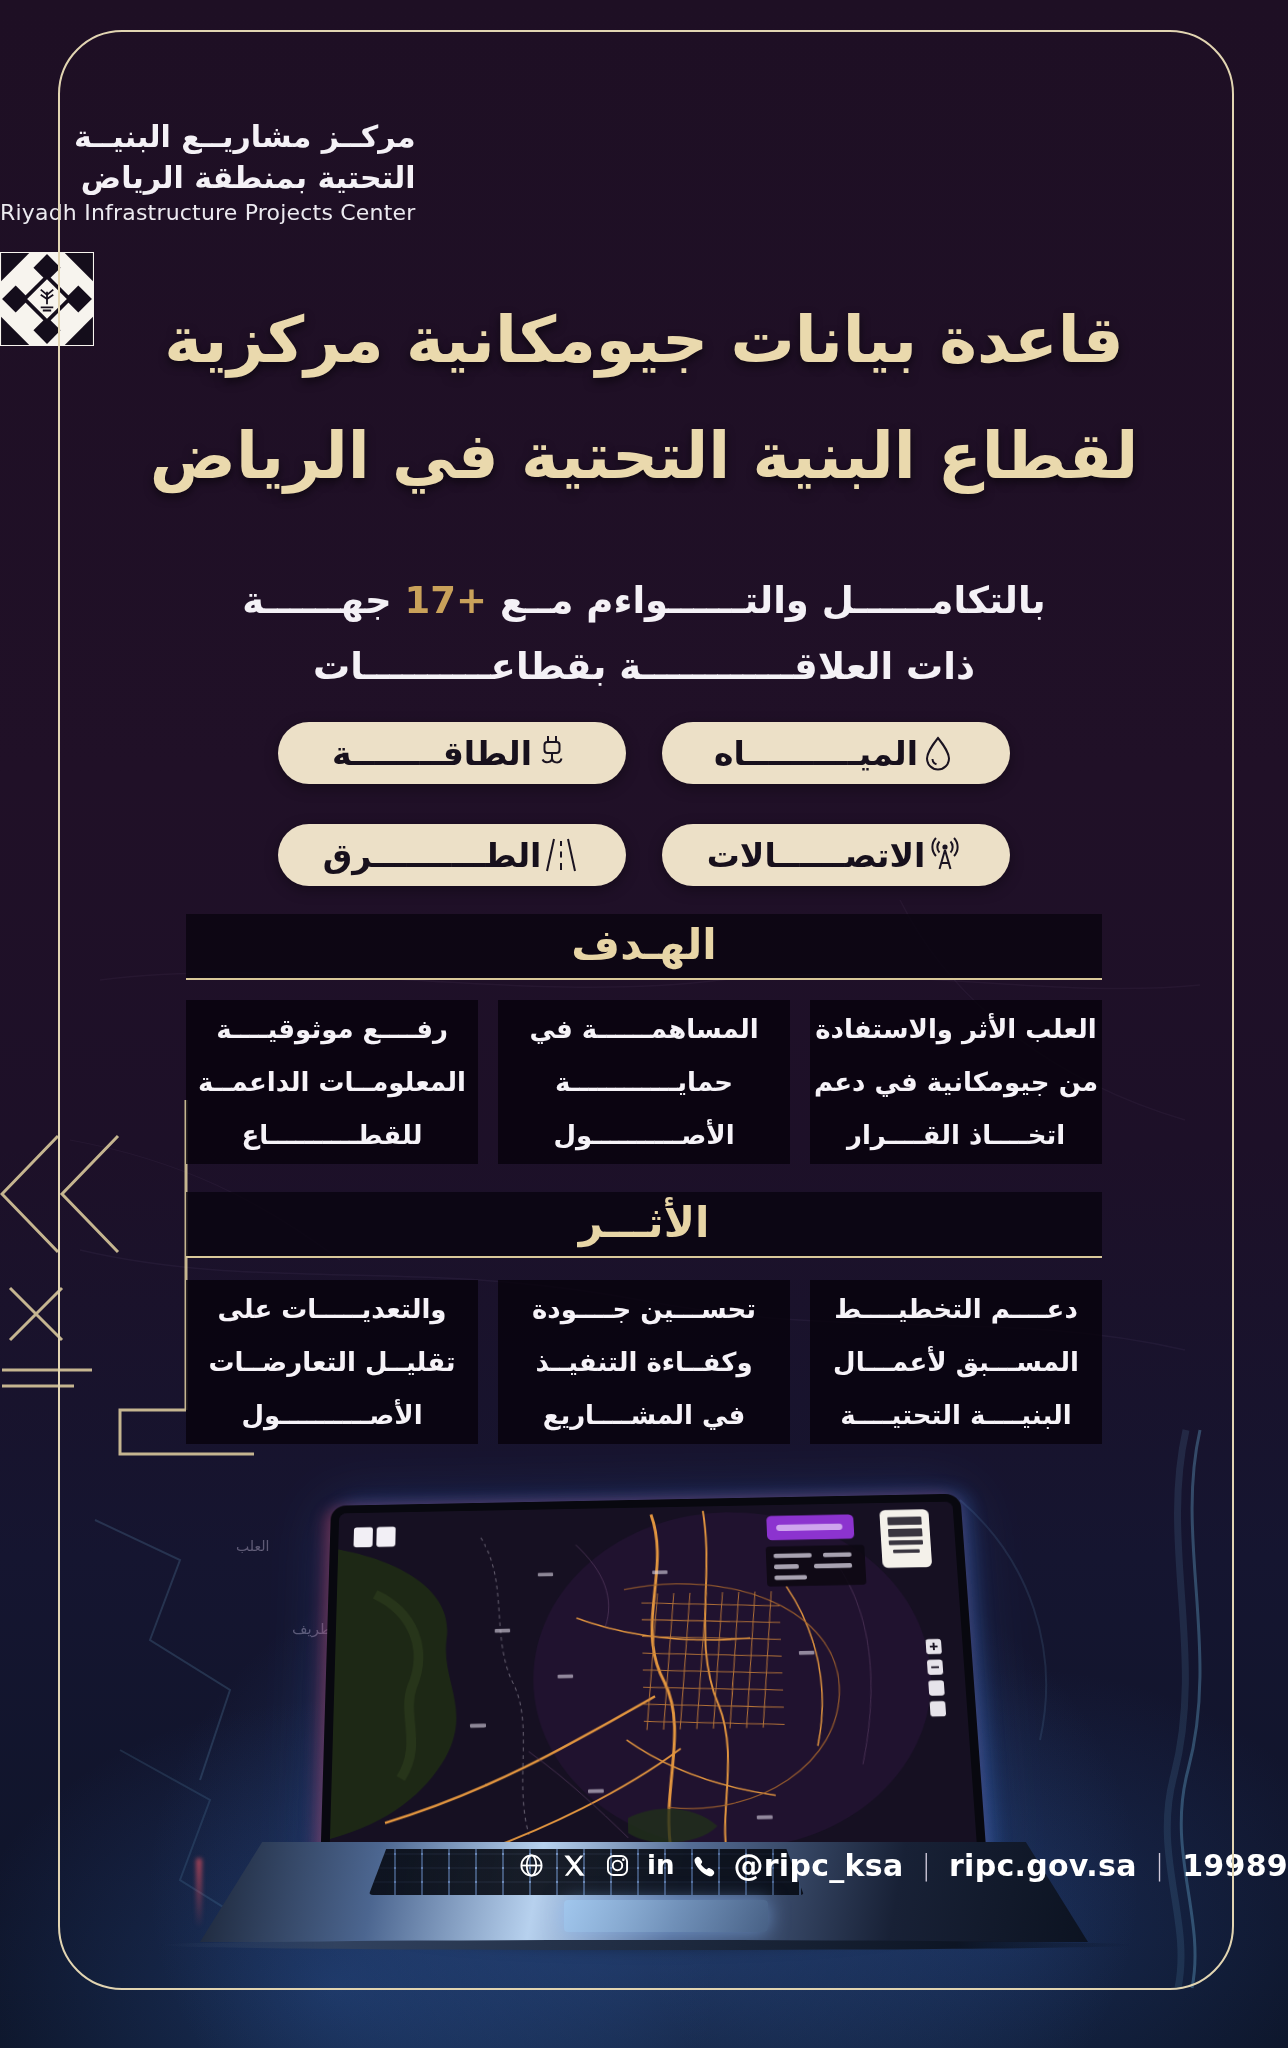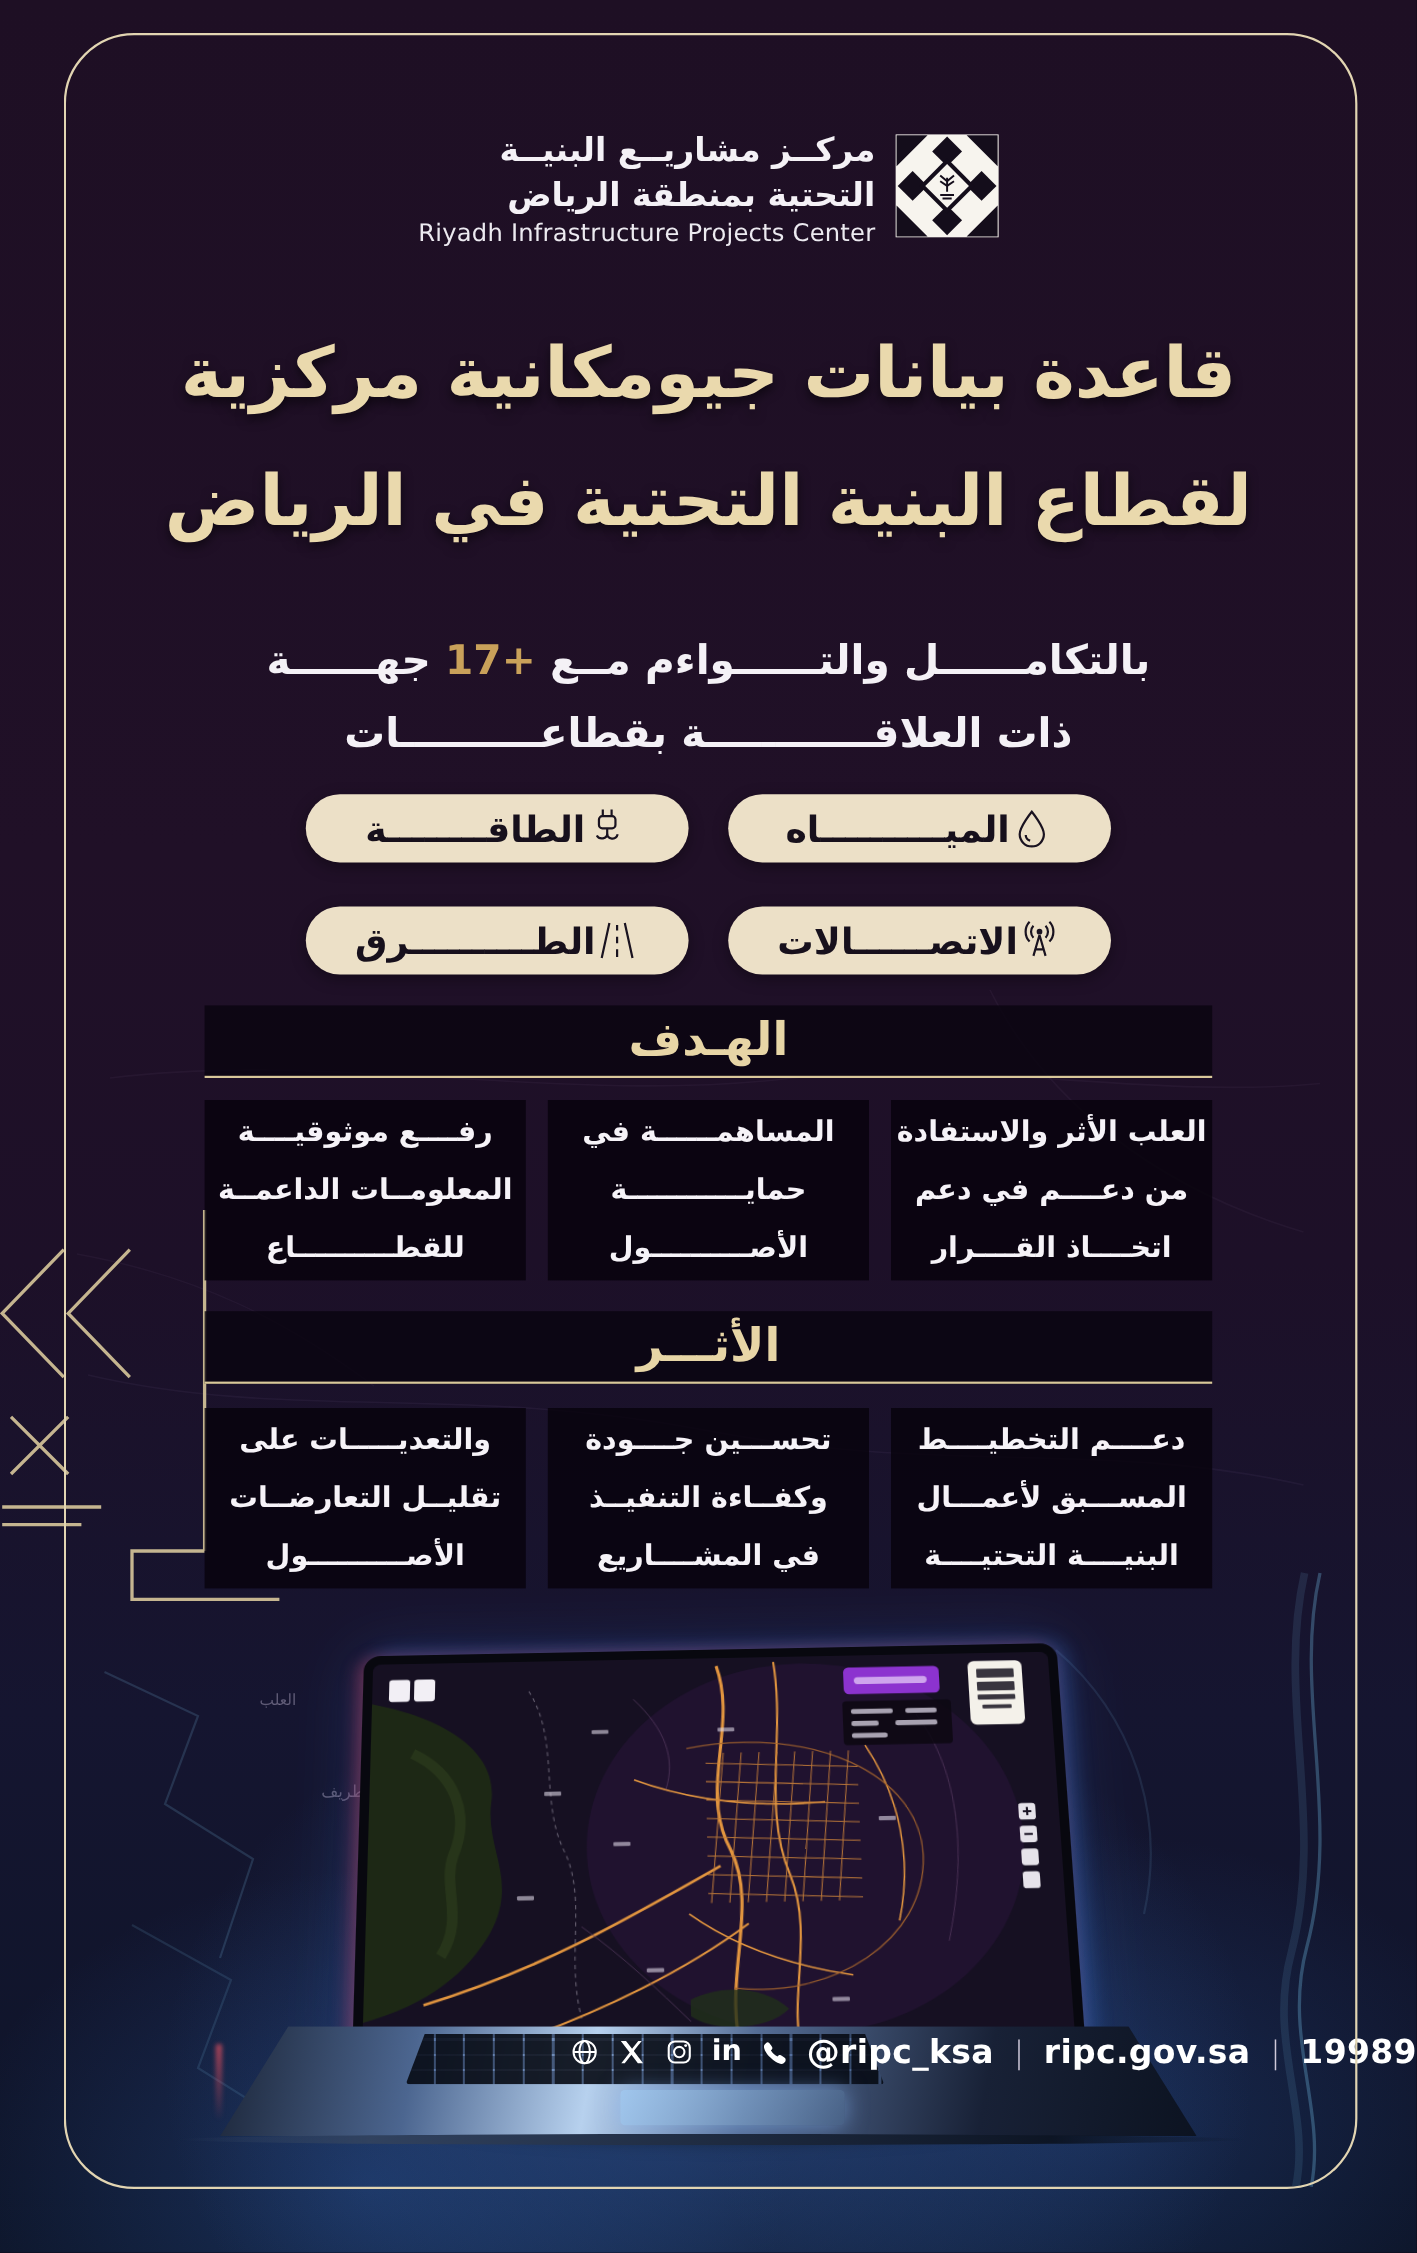--- a/index.html
+++ b/index.html
@@ -11,21 +11,21 @@
       radial-gradient(40% 18% at 78% 94%, rgba(45,95,175,.28), rgba(45,95,175,0) 70%),
       linear-gradient(180deg,#1e0f24 0%,#201027 38%,#1d1028 56%,#151530 76%,#0d1529 100%);
   }
   .frame{position:absolute;left:58px;top:30px;width:1172px;height:1956px;
     border:2.5px solid #e2d5b2;border-radius:64px;pointer-events:none;z-index:30;}
   .bg-svg{position:absolute;left:0;top:0;z-index:1;}
   .emblem{position:absolute;left:0;top:1092px;z-index:2;opacity:.9;}
 
   
   .brand{position:absolute;top:116px;left:0;width:100%;display:flex;justify-content:center;
-    align-items:flex-start;gap:18px;z-index:10;}
+    align-items:flex-start;gap:18px;z-index:10;flex-direction:column;}
   .brand-text{text-align:right;color:#f4f1f6;}
   .brand-ar{font-size:30px;font-weight:700;line-height:41px;direction:rtl;}
   .brand-en{font-size:22px;font-weight:400;line-height:30px;letter-spacing:.2px;color:#eceaf0;}
   .brand-logo{width:94px;height:94px;margin-top:6px;}
 
   
   .title{position:absolute;top:282px;left:0;width:100%;text-align:center;direction:rtl;
     color:#ead9ad;font-weight:800;font-size:64px;line-height:116px;z-index:10;
     text-shadow:0 4px 10px rgba(0,0,0,.55);}
   .subtitle{position:absolute;top:568px;left:0;width:100%;text-align:center;direction:rtl;
@@ -206,21 +206,21 @@
       </div>
     </div>
   </div>
 
   <div class="band band-goal">
     <div class="band-title">الهـدف</div>
   </div>
   <div class="boxrow boxrow-goal">
     <div class="tbox">
       <div>العلب الأثر والاستفادة</div>
-      <div>من دعــــم في دعم</div>
+      <div>من جيومكانية في دعم</div>
       <div>اتخــــاذ القــــرار</div>
     </div>
     <div class="tbox">
       <div>المساهمــــــة في</div>
       <div>حمايــــــــــــة</div>
       <div>الأصــــــــــول</div>
     </div>
     <div class="tbox">
       <div>رفــــع موثوقيــــة</div>
       <div>المعلومــات الداعمــة</div>

